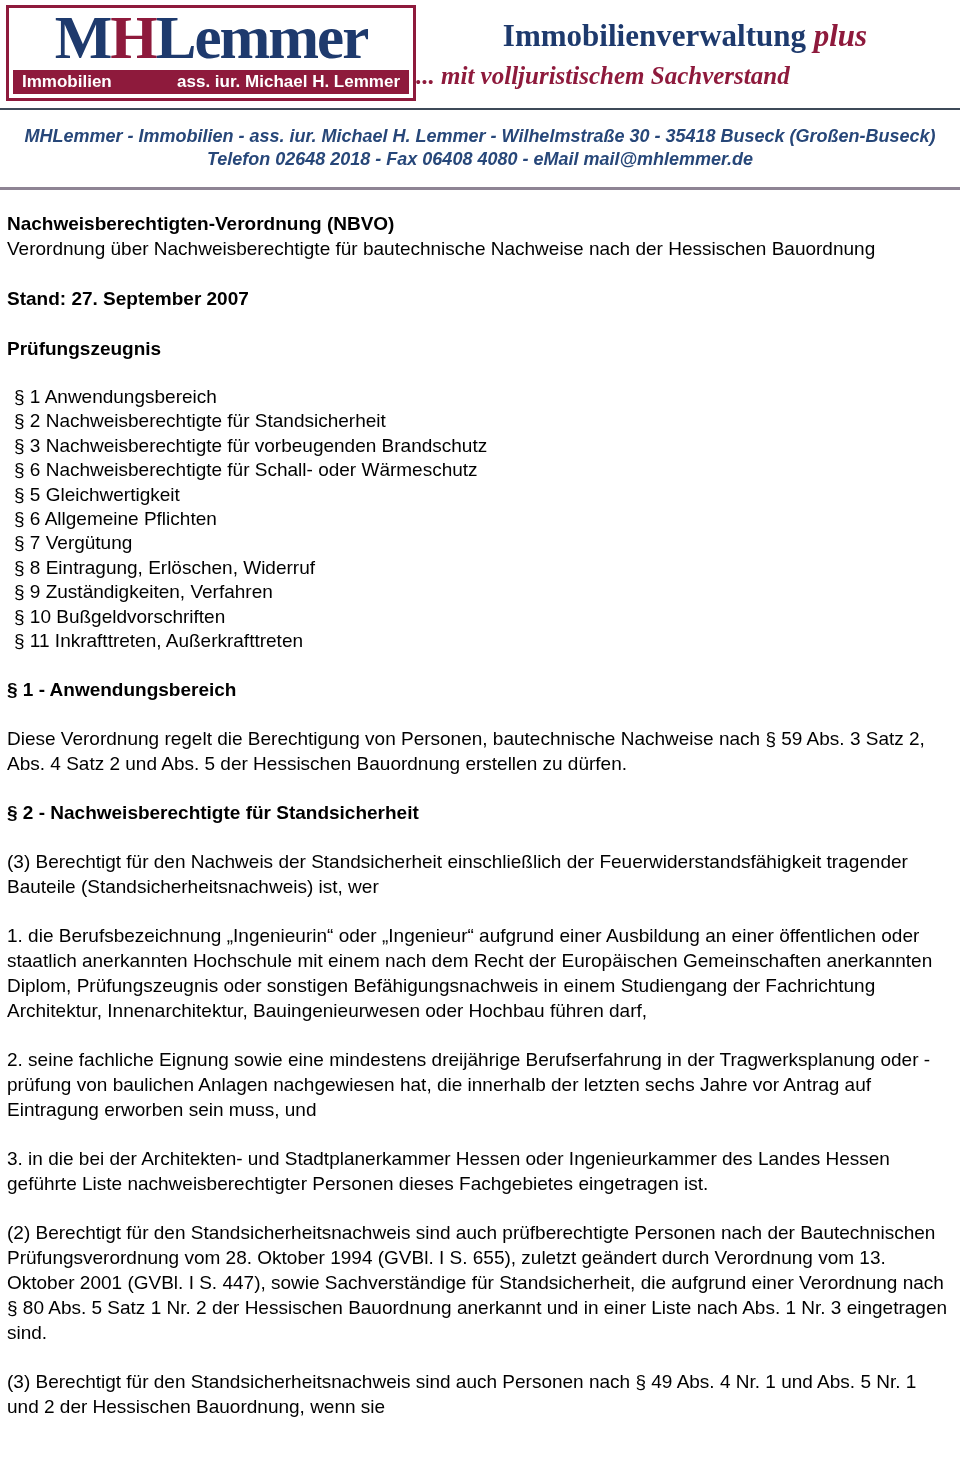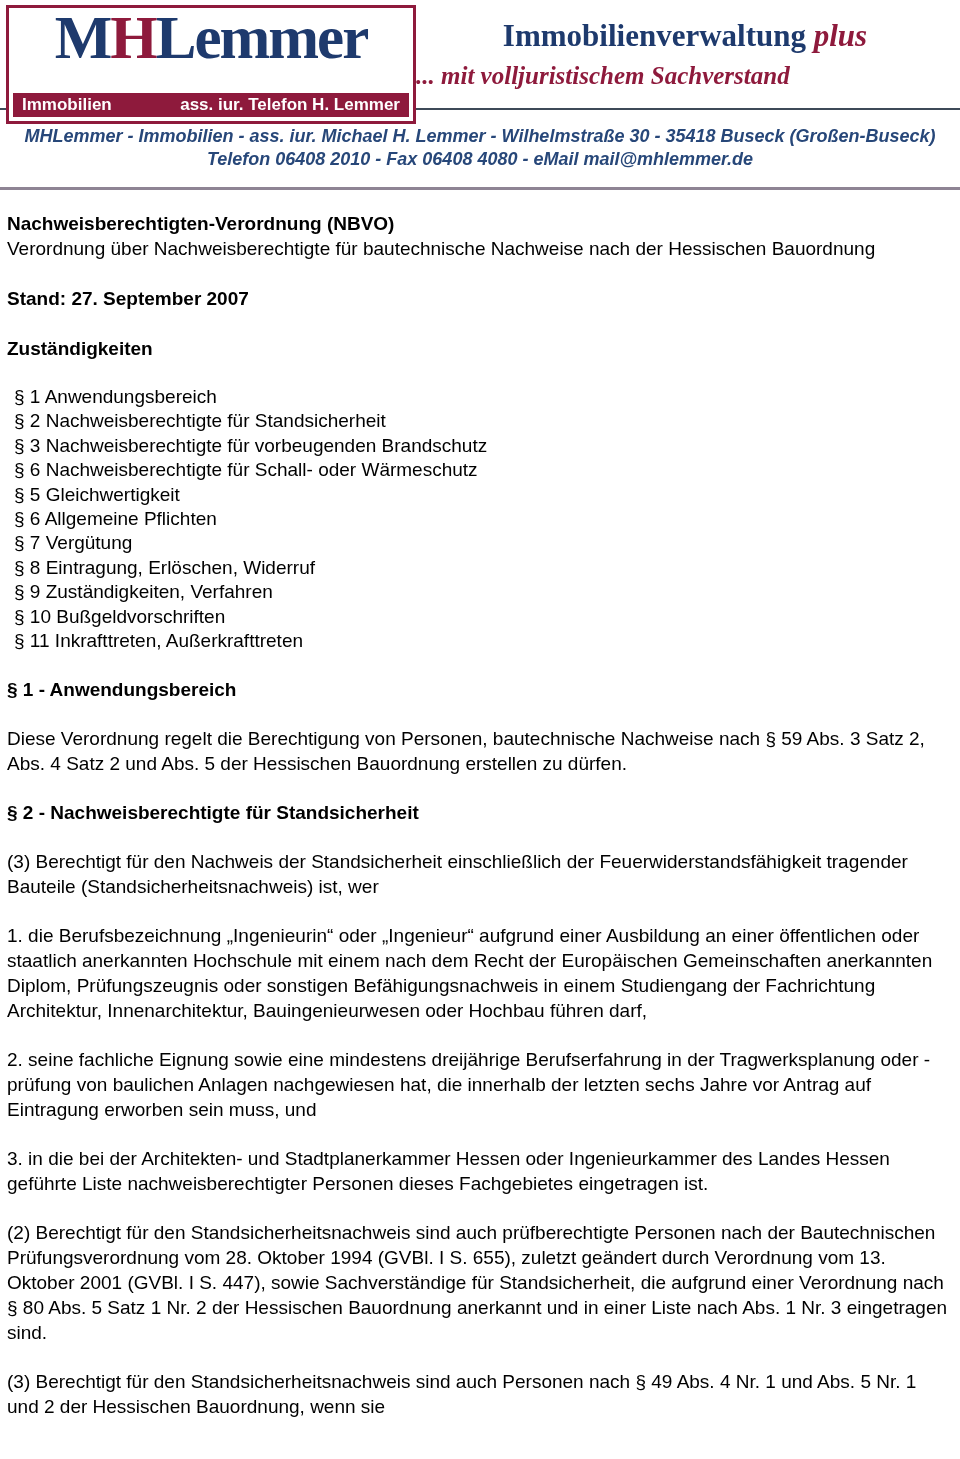--- a/index.html
+++ b/index.html
@@ -14,21 +14,21 @@
   html, body { margin: 0; padding: 0; }
   body {
     width: 960px; height: 1459px; overflow: hidden;
     background: #ffffff; color: var(--text);
     font-family: "Liberation Sans", sans-serif;
   }
 
   
   .header { display: flex; padding: 5px 6px 0 6px; height: 100px; }
   .logo-box {
-    width: 410px; height: 119px; border: 3px solid var(--maroon);
+    width: 410px; height: 96px; border: 3px solid var(--maroon);
     position: relative; flex-shrink: 0; background: #fff;
   }
   .logo-text {
     font-family: "Liberation Serif", serif; font-weight: bold;
     font-size: 61px; line-height: 58px; text-align: center;
     margin-top: 1px; letter-spacing: -2px; color: var(--navy);
     white-space: nowrap;
   }
   .logo-text .h { color: var(--maroon); }
   .logo-bar {
@@ -73,44 +73,44 @@
   .para { margin: 24px 0 0 0; max-width: 946px; }
 </style>
 </head>
 <body>
 
 <div class="header">
   <div class="logo-box">
     <div class="logo-text"><span>M</span><span class="h">H</span><span>Lemmer</span></div>
     <div class="logo-bar">
       <span>Immobilien</span>
-      <span>ass. iur. Telefon H. Lemmer</span>
+      <span>ass. iur. Michael H. Lemmer</span>
     </div>
   </div>
   <div class="header-right">
     <div class="tagline-main"><span>Immobilienverwaltung </span><span class="accent">plus</span></div>
     <div class="tagline-sub">... mit volljuristischem Sachverstand</div>
   </div>
 </div>
 
 <hr class="rule1">
 
 <div class="contact">
   <div>MHLemmer - Immobilien - ass. iur. Michael H. Lemmer - Wilhelmstraße 30 - 35418 Buseck (Großen-Buseck)</div>
-  <div>Telefon 06408 2010 - Fax 06408 4080 - eMail mail@mhlemmer.de</div>
+  <div>Telefon 02648 2018 - Fax 06408 4080 - eMail mail@mhlemmer.de</div>
 </div>
 
 <hr class="rule2">
 
 <div class="main">
   <p class="doc-title">Nachweisberechtigten-Verordnung (NBVO)</p>
   <p class="doc-subtitle">Verordnung über Nachweisberechtigte für bautechnische Nachweise nach der Hessischen Bauordnung</p>
   <p class="doc-stand">Stand: 27. September 2007</p>
 
-  <p class="toc-heading">Zuständigkeiten</p>
+  <p class="toc-heading">Prüfungszeugnis</p>
   <div class="toc-list">
       <div class="toc-item">§ 1 Anwendungsbereich</div>
       <div class="toc-item">§ 2 Nachweisberechtigte für Standsicherheit</div>
       <div class="toc-item">§ 3 Nachweisberechtigte für vorbeugenden Brandschutz</div>
       <div class="toc-item">§ 6 Nachweisberechtigte für Schall- oder Wärmeschutz</div>
       <div class="toc-item">§ 5 Gleichwertigkeit</div>
       <div class="toc-item">§ 6 Allgemeine Pflichten</div>
       <div class="toc-item">§ 7 Vergütung</div>
       <div class="toc-item">§ 8 Eintragung, Erlöschen, Widerruf</div>
       <div class="toc-item">§ 9 Zuständigkeiten, Verfahren</div>

